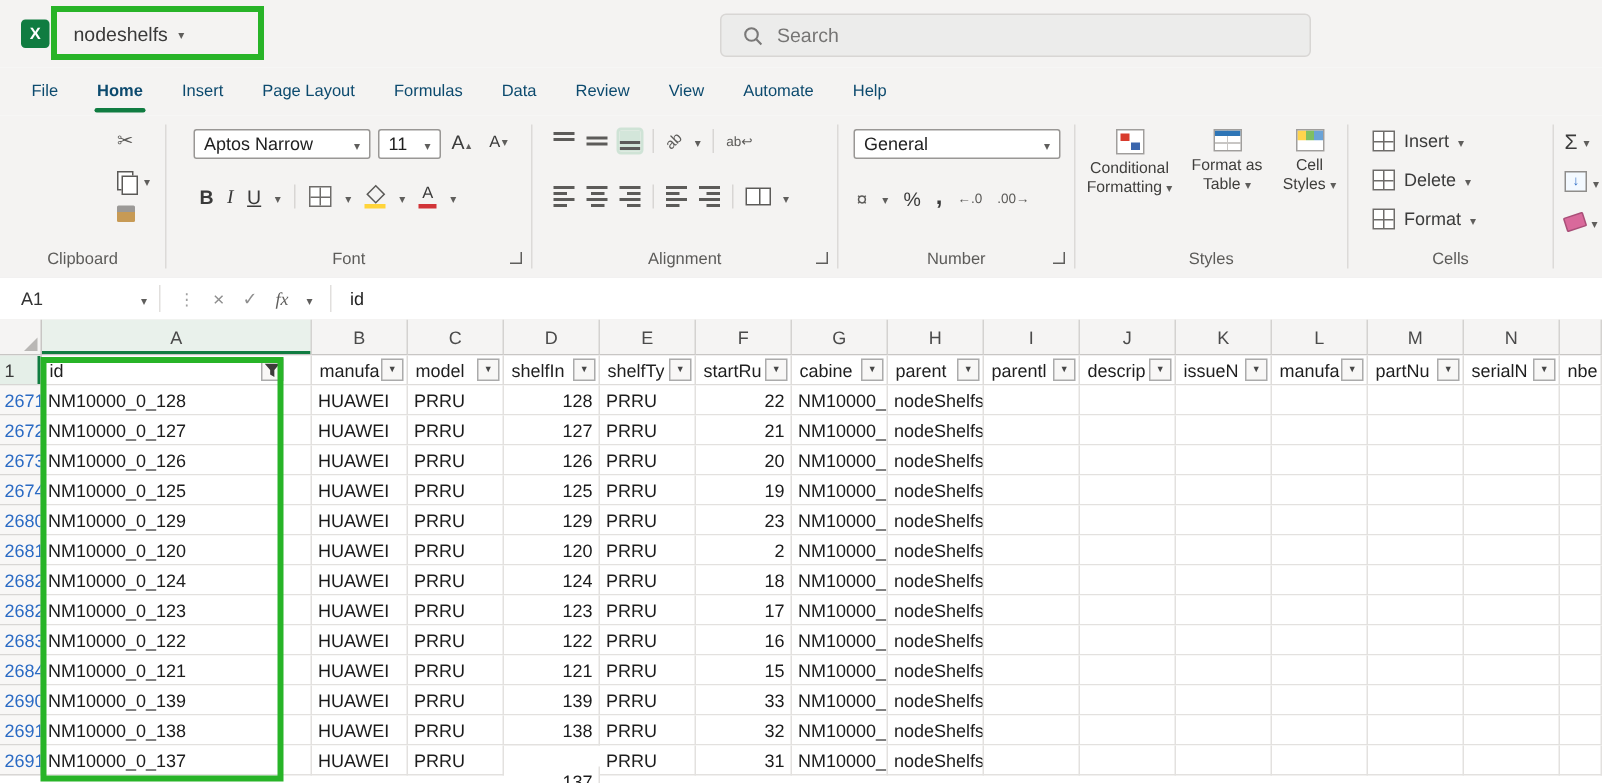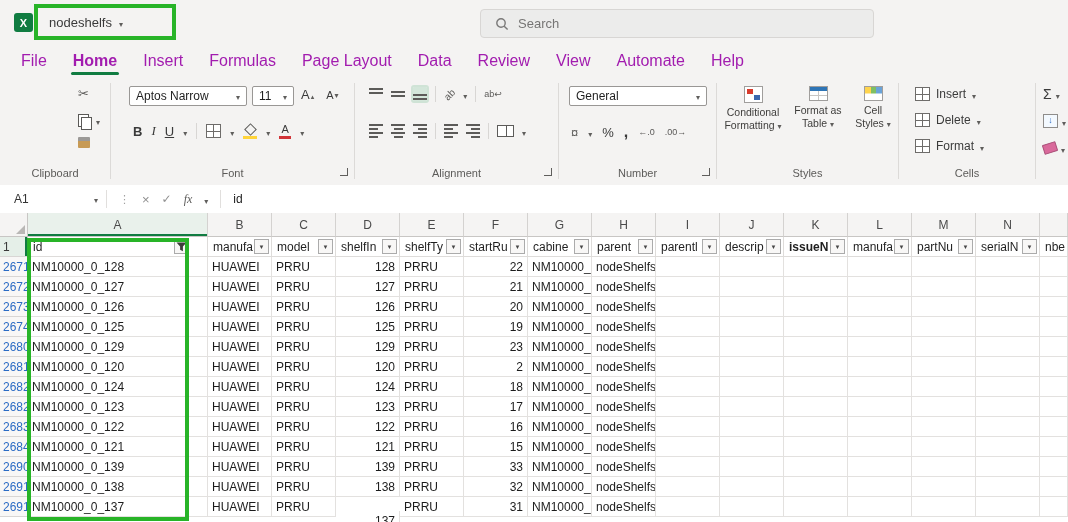--- a/index.html
+++ b/index.html
@@ -15,21 +15,21 @@
   .docbox{position:absolute;left:34px;top:4px;width:142px;height:36px;display:flex;align-items:center;gap:7px;padding-left:11px}
   .docbox .docname{font-size:13px;color:#3a3a3a}
   .chev{display:inline-block;line-height:1}
   .chev::after{content:"▾";font-size:8px;color:#5f5e5c}
   .search{position:absolute;left:480px;top:9px;width:394px;height:29px;box-sizing:border-box;background:#ececeb;
           border:1px solid #d8d6d4;border-radius:4px;display:flex;align-items:center;gap:9px;padding-left:14px;
           color:#767574;font-size:13px}
 
   
   .menubar{position:absolute;top:45px;left:0;right:0;height:32px;background:var(--chrome);display:flex;align-items:stretch;padding-left:8px}
-  .tab{padding:0 13px;font-size:16px;color:#a21caf;display:flex;align-items:center;position:relative;cursor:default;white-space:nowrap}
+  .tab{padding:0 13px;font-size:11px;color:#0c4a6e;display:flex;align-items:center;position:relative;cursor:default;white-space:nowrap}
   .tab.active{font-weight:600}
   .tab.active::after{content:"";position:absolute;left:11px;right:11px;bottom:2px;height:3px;background:var(--green);border-radius:2px}
 
   
   .ribbon{position:absolute;top:77px;left:0;right:0;height:108px;background:var(--chrome);border-bottom:1px solid var(--border)}
   .rgroup{position:absolute;top:0;bottom:0}
   .glabel{position:absolute;bottom:6px;left:0;right:0;text-align:center;font-size:11px;color:#5c5b59}
   .rdiv{position:absolute;top:6px;bottom:6px;width:1px;background:#dcdad8}
   .launcher{position:absolute;bottom:9px;right:6px;width:7px;height:7px;border-right:1px solid #5f5e5c;border-bottom:1px solid #5f5e5c}
   .vsep{width:1px;height:16px;background:#d8d6d4;flex:none}
@@ -165,22 +165,22 @@
         <line x1="9.2" y1="9.2" x2="12.6" y2="12.6" stroke="#7a7978" stroke-width="1.4"></line>
       </svg>
       <span>Search</span>
     </div>
   </div>
 
   <div class="menubar">
       <div class="tab">File</div>
       <div class="tab active">Home</div>
       <div class="tab">Insert</div>
+      <div class="tab">Page Layout</div>
       <div class="tab">Formulas</div>
-      <div class="tab">Page Layout</div>
       <div class="tab">Data</div>
       <div class="tab">Review</div>
       <div class="tab">View</div>
       <div class="tab">Automate</div>
       <div class="tab">Help</div>
     </div>
 
   <div class="ribbon">
 
     <div class="rgroup" style="left:0;width:110px">
@@ -432,21 +432,21 @@
             <span class="fbtn plain"></span>
           </div>
           <div class="fc" style="width: 64px;">
             <span class="flab">parentl</span>
             <span class="fbtn plain"></span>
           </div>
           <div class="fc" style="width: 64px;">
             <span class="flab">descrip</span>
             <span class="fbtn plain"></span>
           </div>
-          <div class="fc" style="width: 64px; font-weight: bold;">
+          <div class="fc" style="width: 64px;">
             <span class="flab">issueN</span>
             <span class="fbtn plain"></span>
           </div>
           <div class="fc" style="width: 64px;">
             <span class="flab">manufa</span>
             <span class="fbtn plain"></span>
           </div>
           <div class="fc" style="width: 64px;">
             <span class="flab">partNu</span>
             <span class="fbtn plain"></span>

